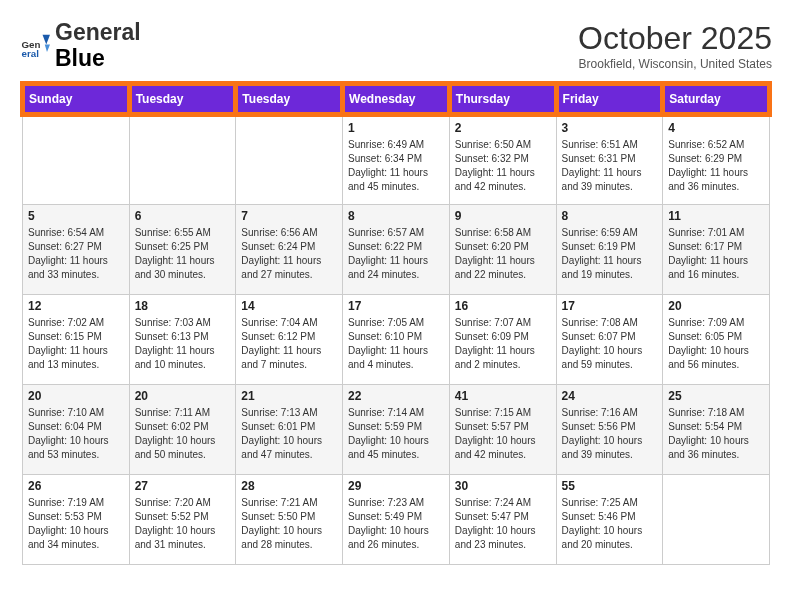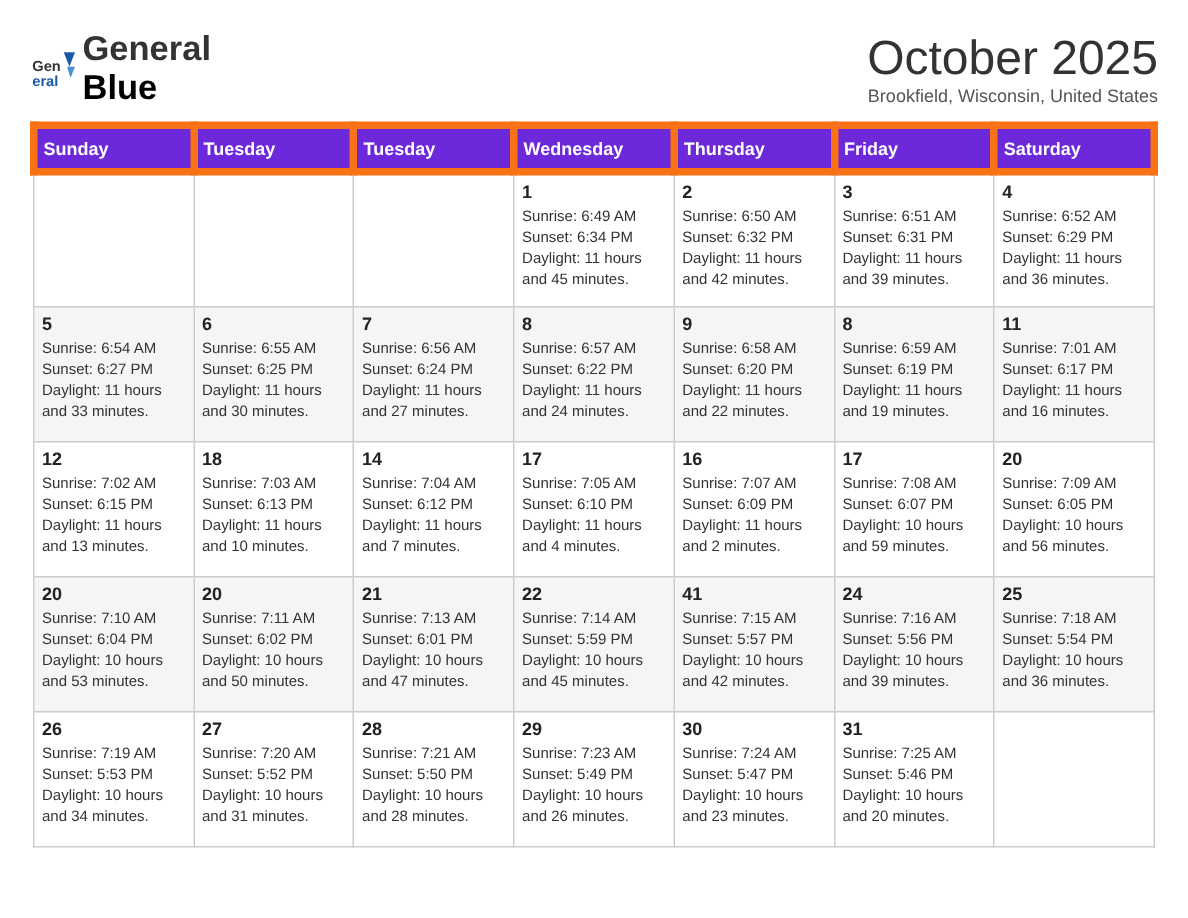--- a/index.html
+++ b/index.html
@@ -249,19 +249,19 @@
         </td>
         <td>
           <div class="day-number">29</div>
           <div class="day-info">Sunrise: 7:23 AM<br>Sunset: 5:49 PM<br>Daylight: 10 hours and 26 minutes.</div>
         </td>
         <td>
           <div class="day-number">30</div>
           <div class="day-info">Sunrise: 7:24 AM<br>Sunset: 5:47 PM<br>Daylight: 10 hours and 23 minutes.</div>
         </td>
         <td>
-          <div class="day-number">31</div>
+          <div class="day-number">55</div>
           <div class="day-info">Sunrise: 7:25 AM<br>Sunset: 5:46 PM<br>Daylight: 10 hours and 20 minutes.</div>
         </td>
         <td class="empty-cell"></td>
       </tr>
     </tbody>
 </table>
 
 </body></html>

